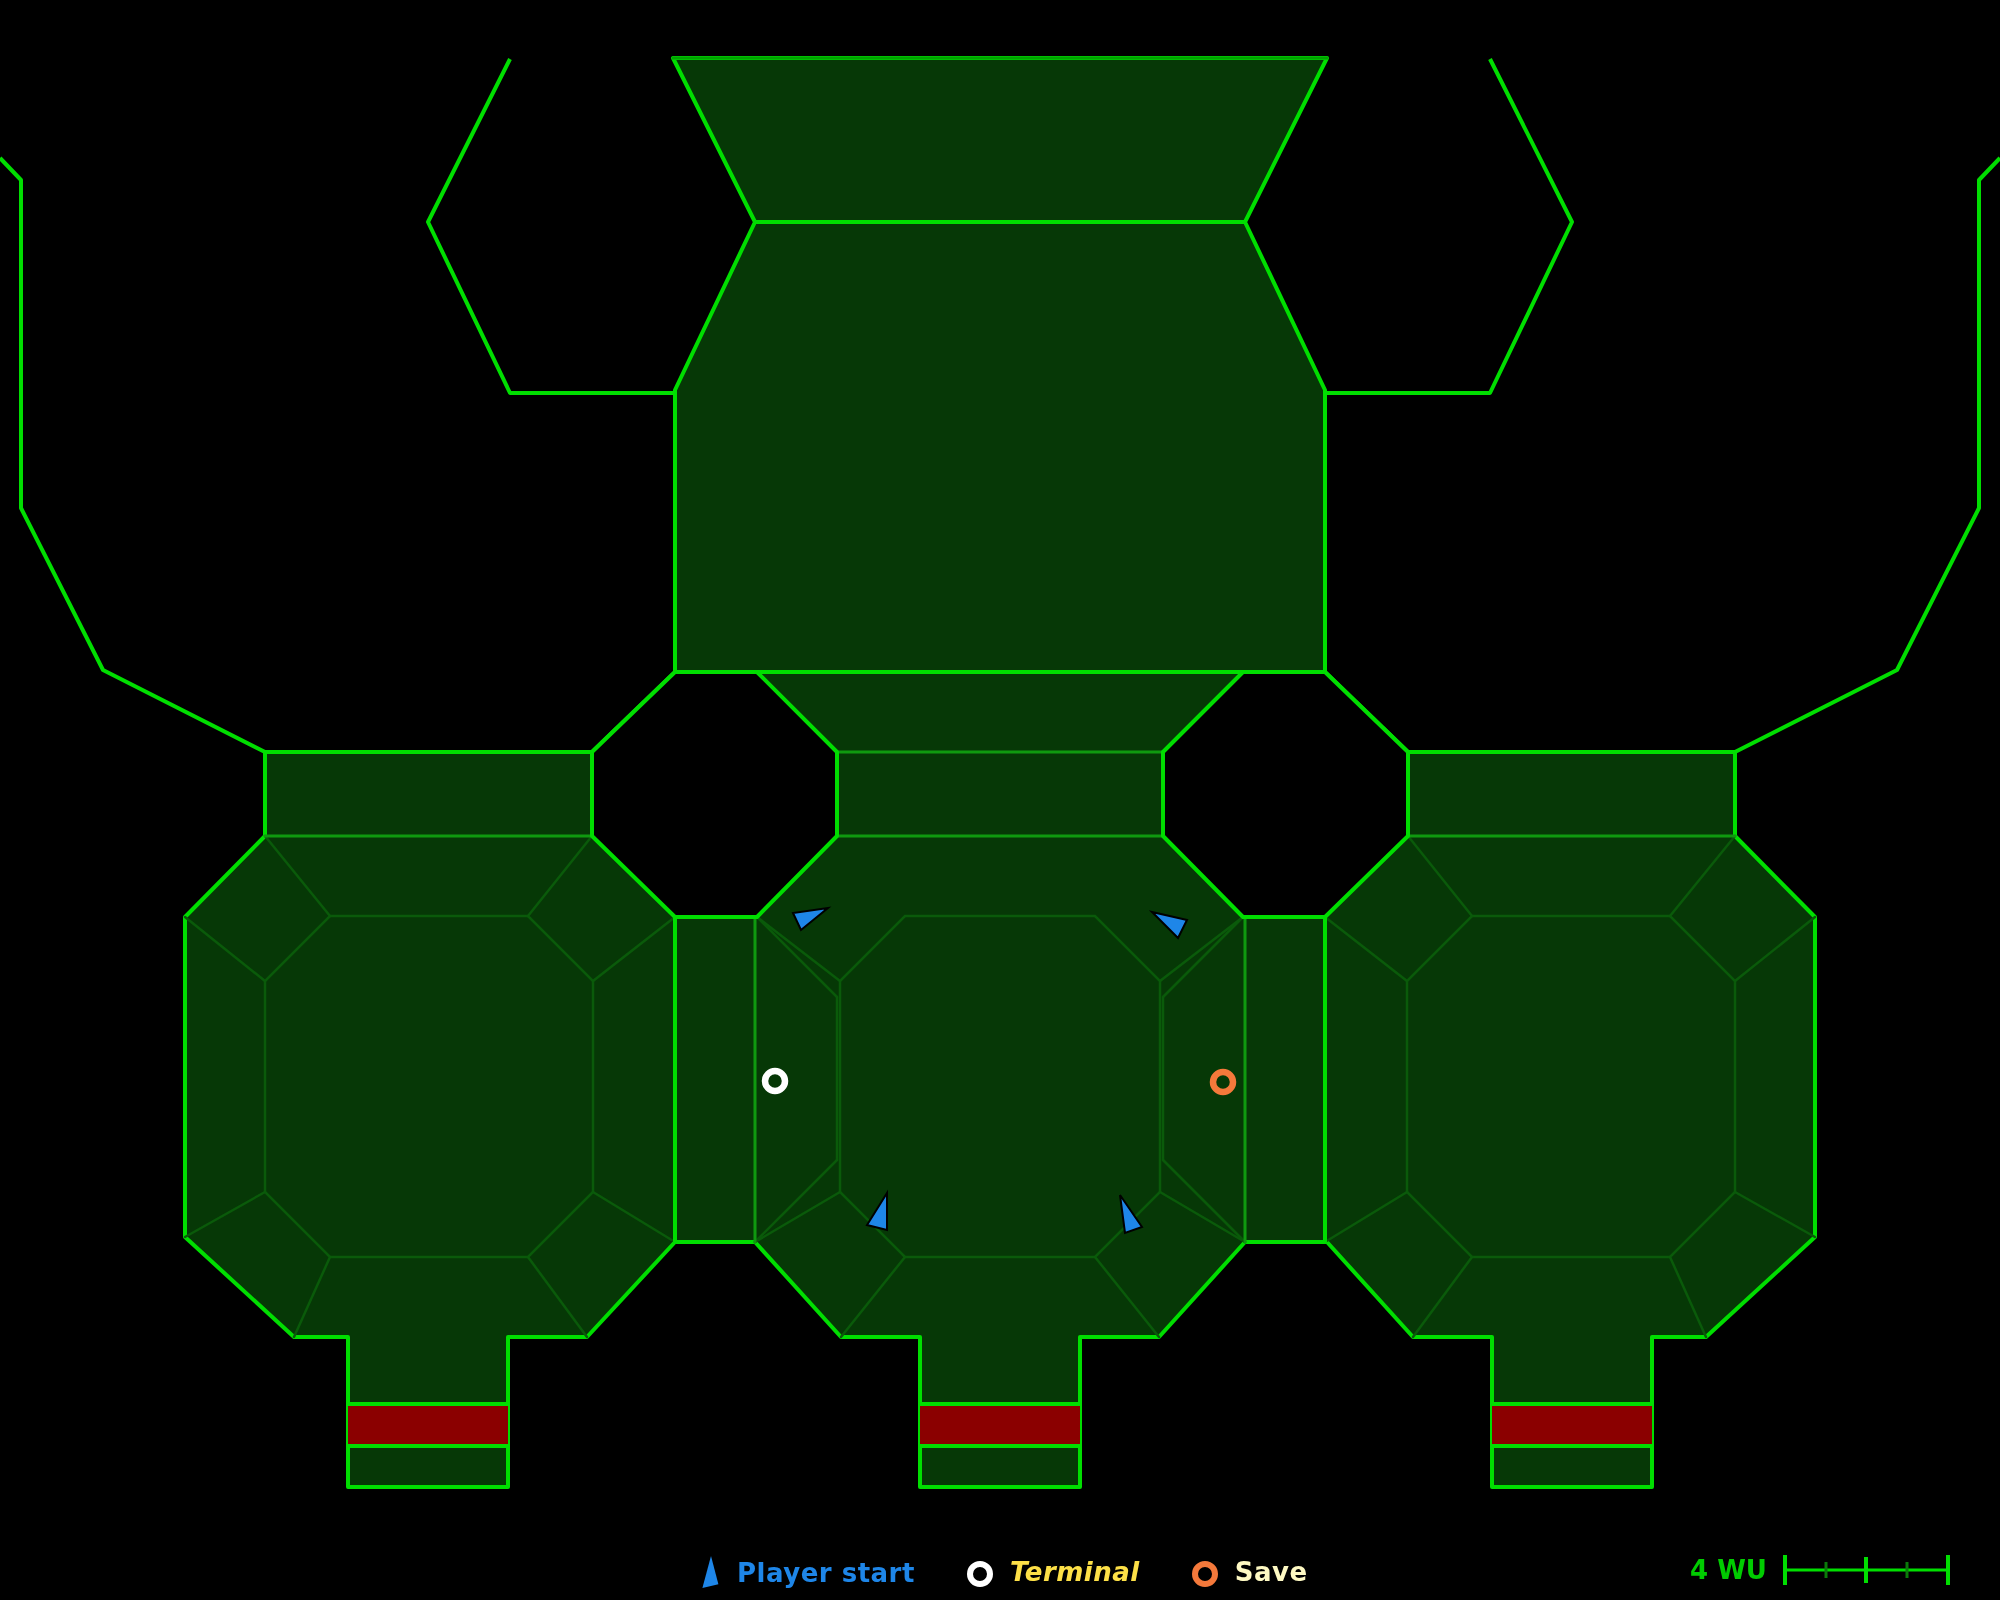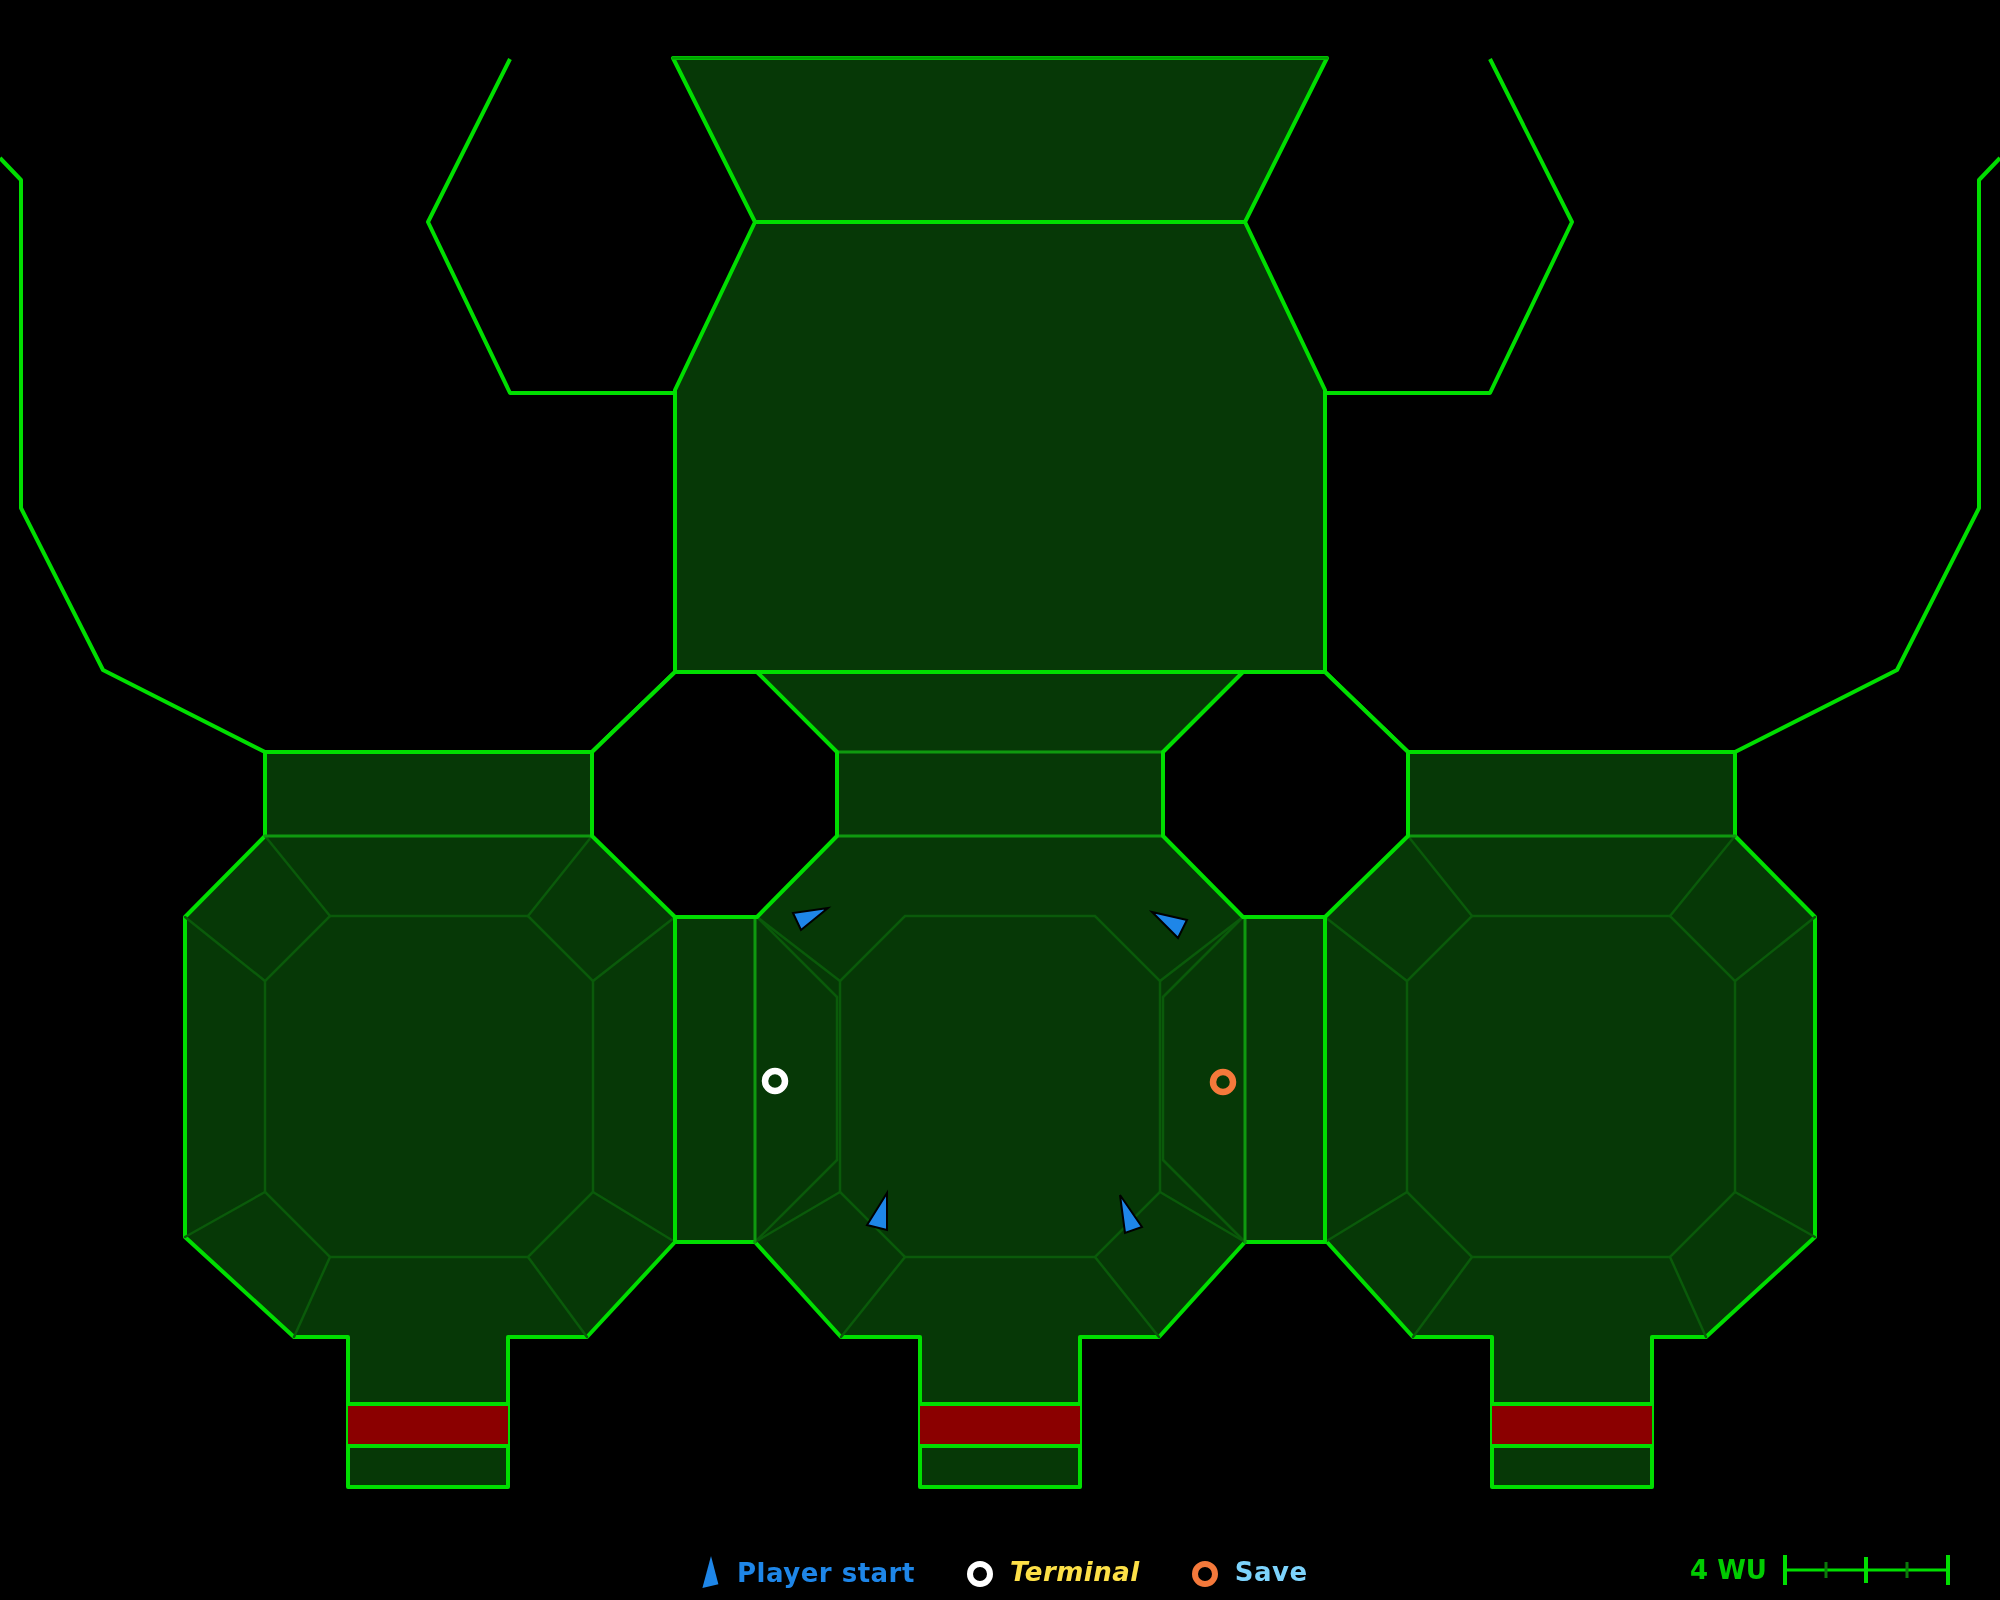--- a/index.html
+++ b/index.html
@@ -105,21 +105,21 @@
   <div class="legend-item">
     <span class="tri-icon" style="background: rgb(30, 134, 232);"></span>
     <span class="legend-label" style="color: rgb(30, 134, 232);">Player start</span>
   </div>
   <div class="legend-item">
     <span class="ring-icon" style="border-color: rgb(255, 255, 255);"></span>
     <span class="legend-label" style="color: #fde047; font-style: italic;">Terminal</span>
   </div>
   <div class="legend-item">
     <span class="ring-icon" style="border-color: rgb(244, 121, 59);"></span>
-    <span class="legend-label" style="color: #7dd3fc;">Save</span>
+    <span class="legend-label" style="color: #fef9c3;">Save</span>
   </div>
 </div>
 
 <div class="scalebar">
   <span class="scale-label" style="color: rgb(0, 204, 0);">4 WU</span>
   <svg id="scale-svg" width="180" height="52" viewBox="0 0 180 52">
       <line x1="8" y1="26" x2="171" y2="26" stroke="#00de00" stroke-width="3"></line>
       <line x1="8" y1="11" x2="8" y2="41" stroke="#00de00" stroke-width="4"></line>
       <line x1="49" y1="18" x2="49" y2="34" stroke="#0a7a0a" stroke-width="3"></line>
       <line x1="89" y1="13" x2="89" y2="39" stroke="#00de00" stroke-width="4"></line>

